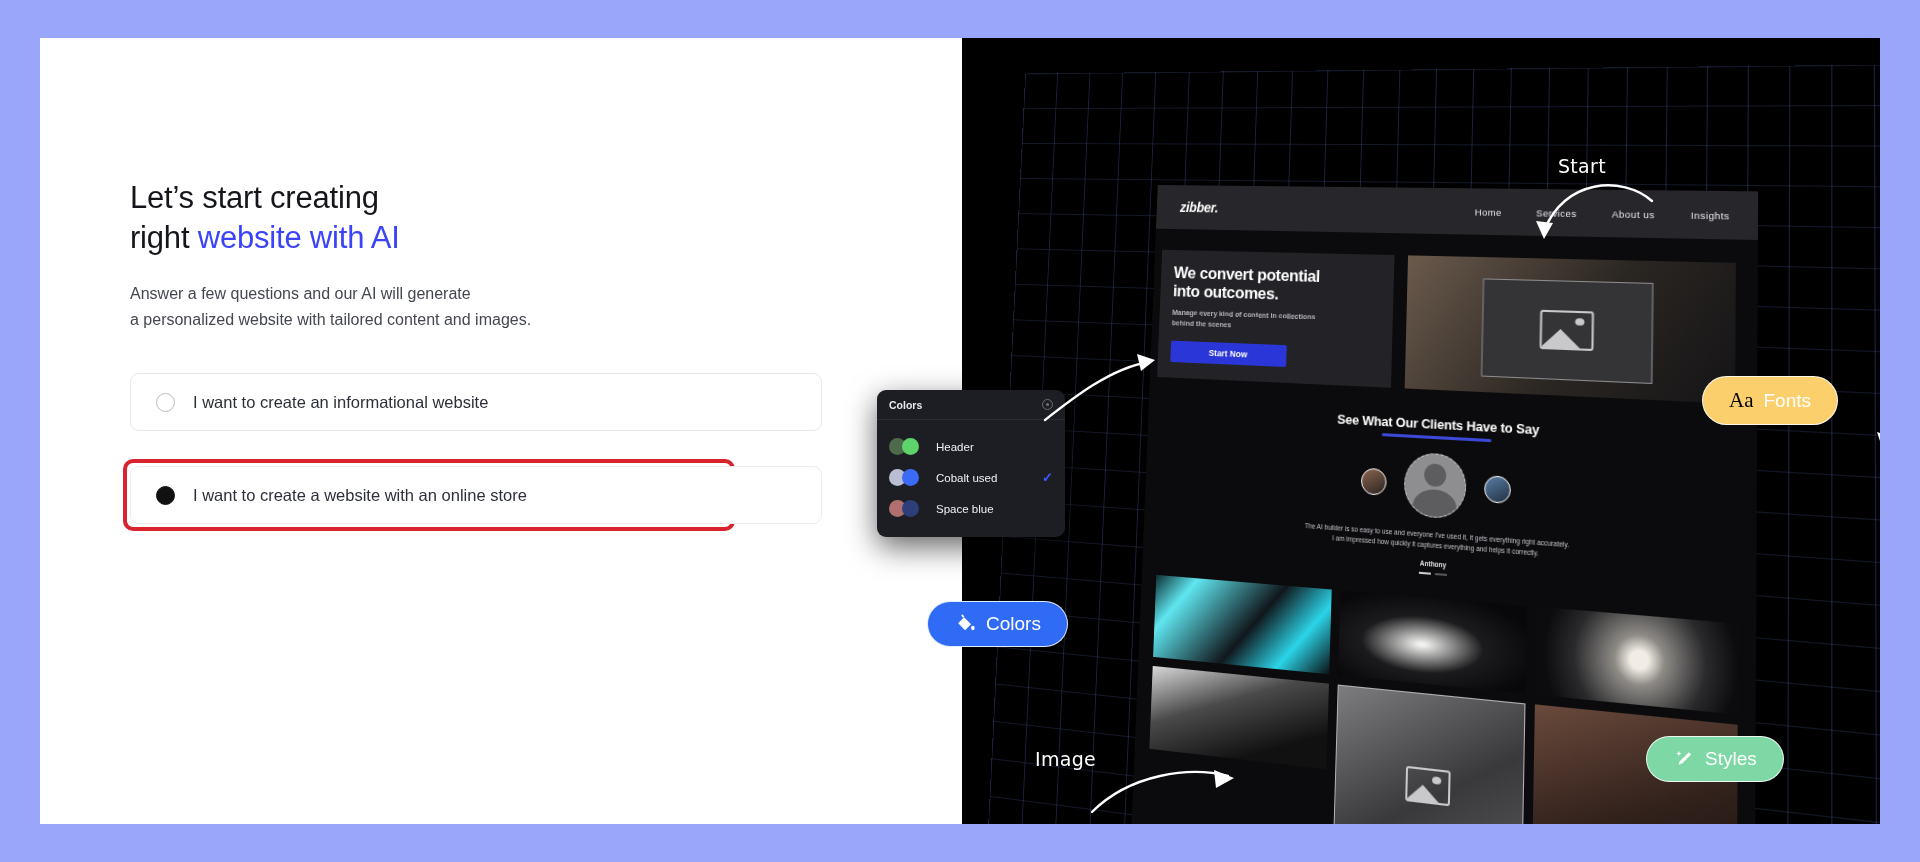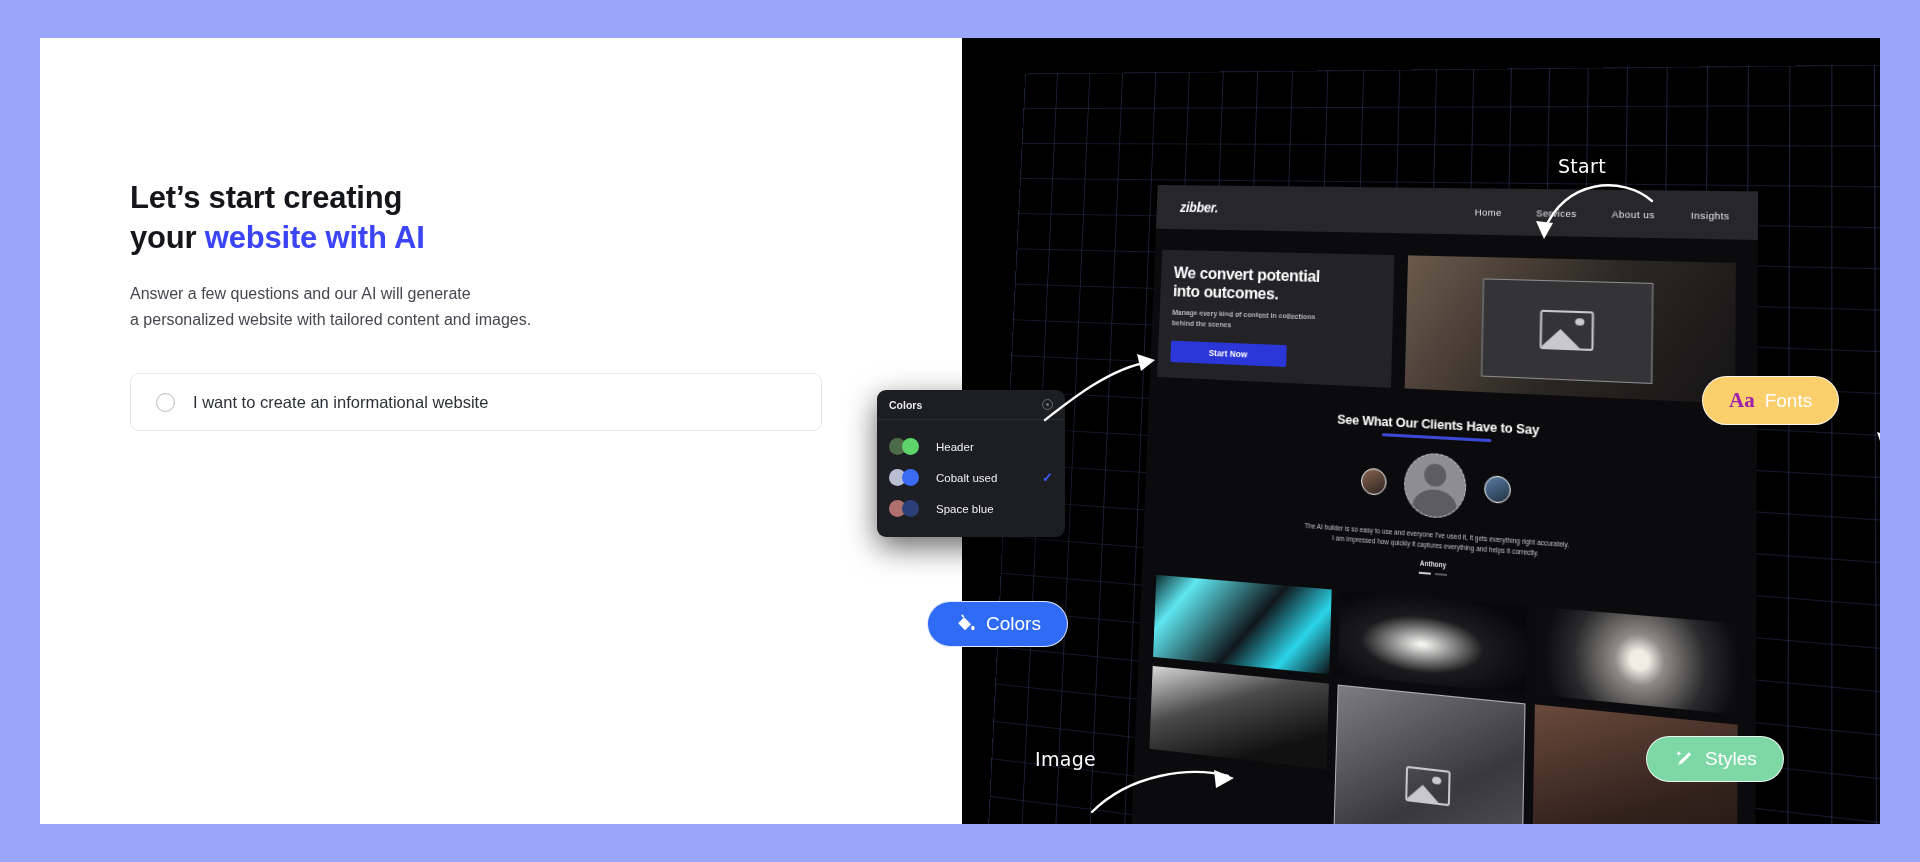--- a/index.html
+++ b/index.html
@@ -32,21 +32,21 @@
     flex: 0 0 922px;
   }
   .left-inner {
     position: absolute;
     left: 90px;
     top: 140px;
     width: 640px;
   }
   .headline {
     font-size: 31px;
-    font-weight: 700;
+    font-weight: 400;
     color: #14161c;
     line-height: 1.28;
     letter-spacing: -0.2px;
   }
   .headline .accent { color: #3b44f6; }
   .subtext {
     margin-top: 24px;
     font-size: 16px;
     line-height: 1.62;
     color: #44474f;
@@ -246,21 +246,21 @@
     font-size: 19px;
     color: #fff;
     border: 1.5px solid rgba(255,255,255,0.85);
     z-index: 45;
     white-space: nowrap;
   }
   .pill-colors { left: 927px; top: 601px; background: #2f6bf5; }
   .pill-fonts  { left: 1702px; top: 376px; background: #fbcf6b; color: #fff; }
   .pill-styles { left: 1646px; top: 736px; background: #7ed8a6; }
   .pill-icon { display: inline-flex; align-items: center; font-size: 18px; }
-  .fonts-aa { font-family: "Liberation Serif", serif; font-weight: 700; font-size: 21px; color: #a21caf; }
+  .fonts-aa { font-family: "Liberation Serif", serif; font-weight: 400; font-size: 21px; color: #000000; }
 
   
   .anno {
     position: absolute;
     color: #ffffff;
     font-size: 19px;
     font-family: "DejaVu Sans", sans-serif;
     z-index: 44;
     letter-spacing: 0.3px;
   }
@@ -272,36 +272,42 @@
 <body>
 
 <div class="page">
   <div class="card">
 
     <div class="left">
       <div class="left-inner">
 
         <h1 class="headline">
           <span>Let’s start creating</span><br>
-          <span>your </span><span class="accent">website with AI</span>
+          <span>right </span><span class="accent">website with AI</span>
         </h1>
 
         <p class="subtext">
           <span>Answer a few questions and our AI will generate</span><br>
           <span>a personalized website with tailored content and images.</span>
         </p>
 
         <div class="options">
           <div class="opt-wrap">
             <div class="option">
               <span class="radio"></span>
               <span>I want to create an informational website</span>
             </div>
           </div>
 
+          <div class="opt-wrap highlight">
+            <div class="option selected">
+              <span class="radio"></span>
+              <span>I want to create a website with an online store</span>
+            </div>
+          </div>
         </div>
 
       </div>
     </div>
 
     <div class="right">
 
       <div class="perspective-stage">
         <div class="grid-bg"></div>
 

